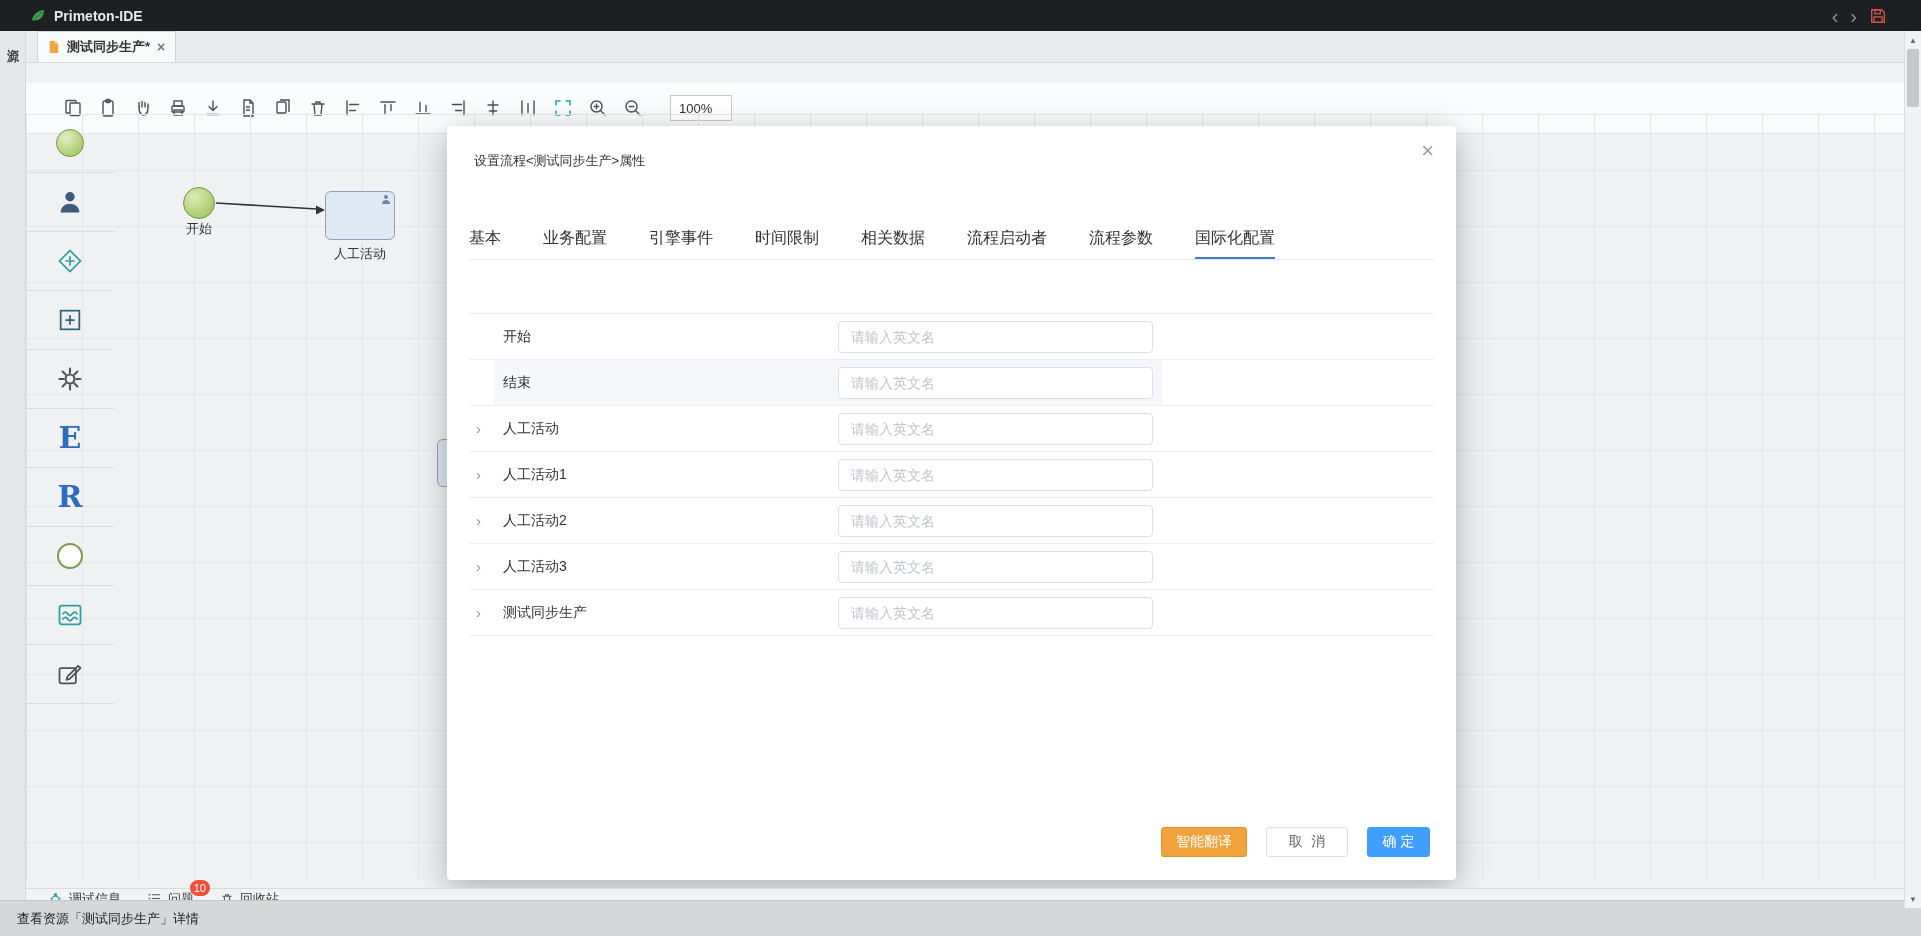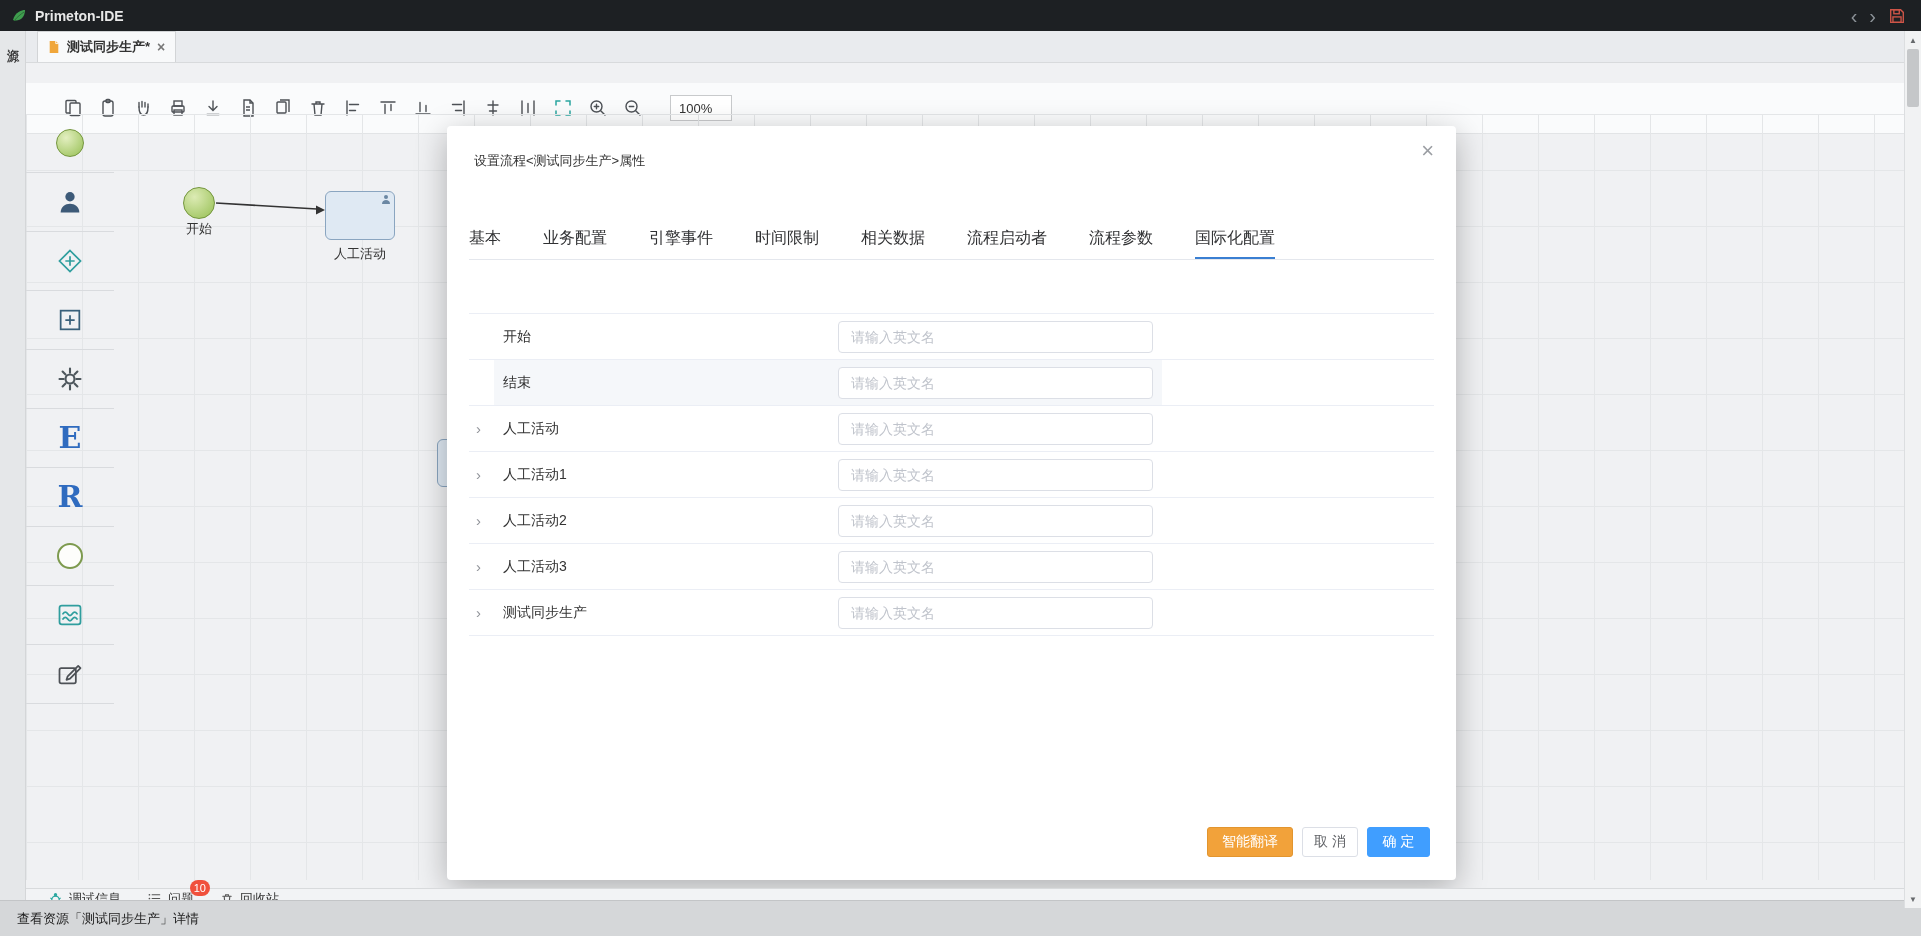--- a/index.html
+++ b/index.html
@@ -5,21 +5,21 @@
   * { box-sizing: border-box; margin: 0; padding: 0; }
   html,body { width:1921px; height:936px; }
   body {
     position: relative; overflow: hidden;
     font-family: "Liberation Sans", sans-serif;
     background: #f0f1f3;
   }
 
   
   .titlebar { position:absolute; top:0; left:0; right:0; height:31px;
-    background:#1d2023; color:#e8e8e8; display:flex; align-items:center; padding:0 11px; }
+    background:#1d2023; color:#e8e8e8; display:flex; align-items:center; padding:0 30px; }
   .titlebar-title { font-size:14px; font-weight:bold; margin-left:8px; }
   .titlebar-right { margin-left:auto; display:flex; align-items:center; gap:12px; padding-right:4px; }
   .nav-arrow { color:#8d9399; font-size:20px; line-height:20px; cursor:pointer; }
 
   
   .left-rail { position:absolute; top:31px; left:0; width:26px; bottom:28px;
     background:#e5e7e9; border-right:1px solid #d4d6d8; display:flex; justify-content:center; }
   .left-rail-label { writing-mode:vertical-rl; text-orientation:upright;
     font-size:13px; color:#333; padding-top:7px; letter-spacing:2px; cursor:pointer; }
 
@@ -81,25 +81,25 @@
   .mrows { position:absolute; left:22px; right:22px; top:187px; border-top:1px solid #ebeef5; }
   .irow { height:46px; display:flex; align-items:center; border-bottom:1px solid #ebeef5; }
   .chev-slot { width:25px; padding-left:7px; color:#909399; font-size:15px; flex:none; cursor:pointer; }
   .irow-inner { display:flex; align-items:center; width:668px; height:100%; }
   .irow-inner.hl { background:#f5f7fa; }
   .irow-label { width:344px; padding-left:9px; font-size:14px; color:#333; flex:none; }
   .irow-input { width:315px; height:32px; border:1px solid #dcdfe6; border-radius:4px;
     padding:0 12px; font-size:14px; color:#404040; background:#fff; font-family:inherit; }
   .irow-input::placeholder { color:#c0c4cc; }
 
-  .modal-footer { position:absolute; right:26px; bottom:23px; display:flex; gap:9px; }
+  .modal-footer { position:absolute; right:26px; bottom:23px; display:flex; gap:19px; }
   .btn { height:30px; border-radius:3px; font-size:14px; display:flex; align-items:center;
     justify-content:center; cursor:pointer; font-family:inherit; white-space:nowrap; }
   .btn-translate { width:86px; background:var(--accent-orange,#f2a23a); border:1px solid #e2952f; color:#fff; }
-  .btn-cancel { width:56px; background:#fff; border:1px solid #dcdfe6; color:#606266; }
+  .btn-cancel { width:82px; background:#fff; border:1px solid #dcdfe6; color:#606266;font-family:Liberation Mono, monospace; }
   .btn-ok { width:63px; background:var(--accent-blue,#409eff); border:1px solid var(--accent-blue,#409eff); color:#fff; }
 
   
   .bottom-bar { position:absolute; left:26px; right:17px; bottom:28px; height:20px;
     background:#f2f3f5; border-top:1px solid #d8dadc; display:flex; align-items:center;
     gap:26px; padding-left:22px; }
   .panel-item { display:flex; align-items:center; gap:6px; font-size:13px; color:#333;
     position:relative; cursor:pointer; }
   .badge { position:absolute; top:-10px; right:-16px; min-width:18px; height:16px; border-radius:8px;
     background:var(--badge-red,#f0503c); color:#fff; font-size:11px; display:flex;

